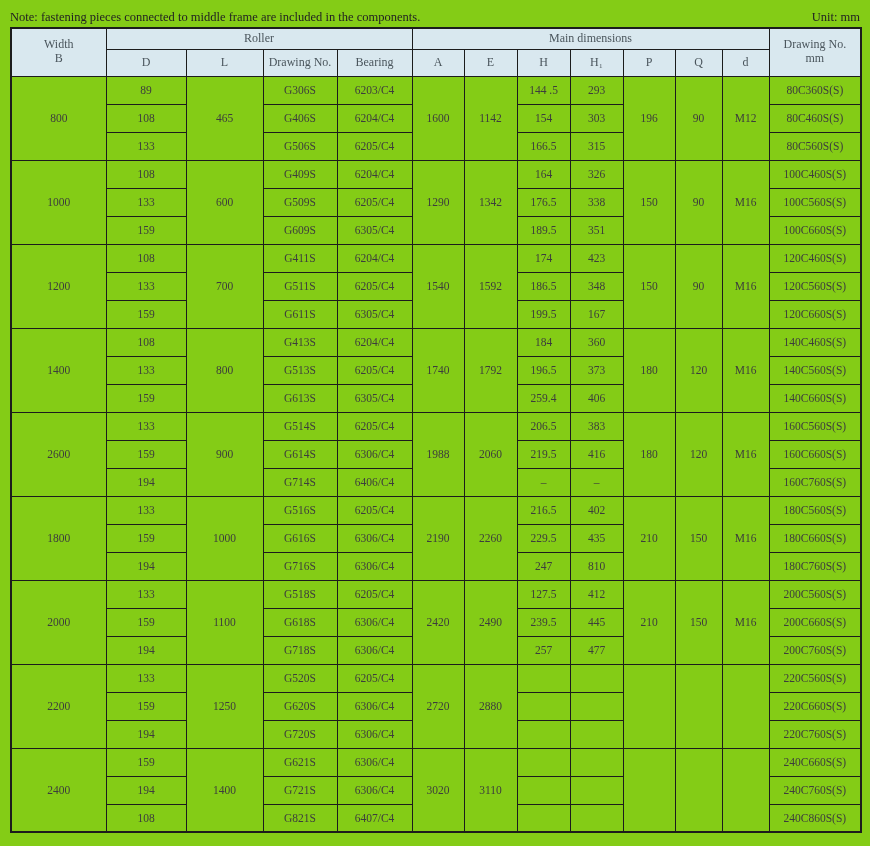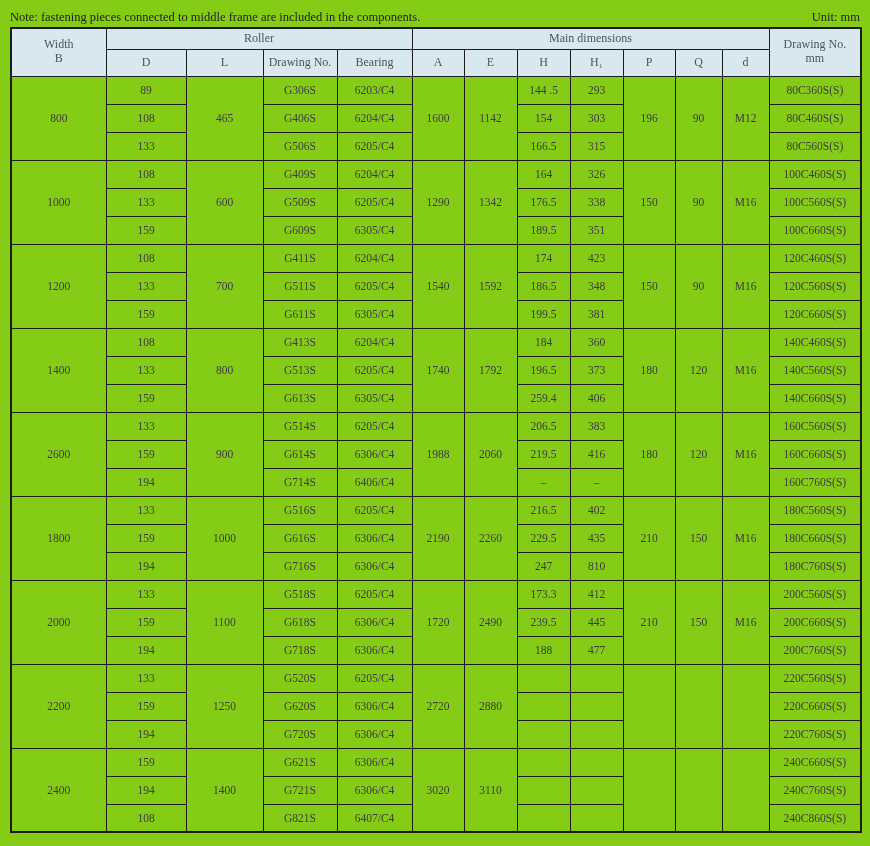--- a/index.html
+++ b/index.html
@@ -177,21 +177,21 @@
           <td>6205/C4</td>
           <td>186.5</td>
           <td>348</td>
           <td>120C560S(S)</td>
         </tr>
         <tr>
           <td>159</td>
           <td>G611S</td>
           <td>6305/C4</td>
           <td>199.5</td>
-          <td>381</td>
+          <td>167</td>
           <td>120C660S(S)</td>
         </tr>
         <tr>
           <td rowspan="3">1400</td>
           <td>108</td>
           <td rowspan="3">800</td>
           <td>G413S</td>
           <td>6204/C4</td>
           <td rowspan="3">1740</td>
           <td rowspan="3">1792</td>
@@ -279,42 +279,42 @@
           <td>247</td>
           <td>810</td>
           <td>180C760S(S)</td>
         </tr>
         <tr>
           <td rowspan="3">2000</td>
           <td>133</td>
           <td rowspan="3">1100</td>
           <td>G518S</td>
           <td>6205/C4</td>
-          <td rowspan="3">1720</td>
+          <td rowspan="3">2420</td>
           <td rowspan="3">2490</td>
-          <td>173.3</td>
+          <td>127.5</td>
           <td>412</td>
           <td rowspan="3">210</td>
           <td rowspan="3">150</td>
           <td rowspan="3">M16</td>
           <td>200C560S(S)</td>
         </tr>
         <tr>
           <td>159</td>
           <td>G618S</td>
           <td>6306/C4</td>
           <td>239.5</td>
           <td>445</td>
           <td>200C660S(S)</td>
         </tr>
         <tr>
           <td>194</td>
           <td>G718S</td>
           <td>6306/C4</td>
-          <td>188</td>
+          <td>257</td>
           <td>477</td>
           <td>200C760S(S)</td>
         </tr>
         <tr>
           <td rowspan="3">2200</td>
           <td>133</td>
           <td rowspan="3">1250</td>
           <td>G520S</td>
           <td>6205/C4</td>
           <td rowspan="3">2720</td>

